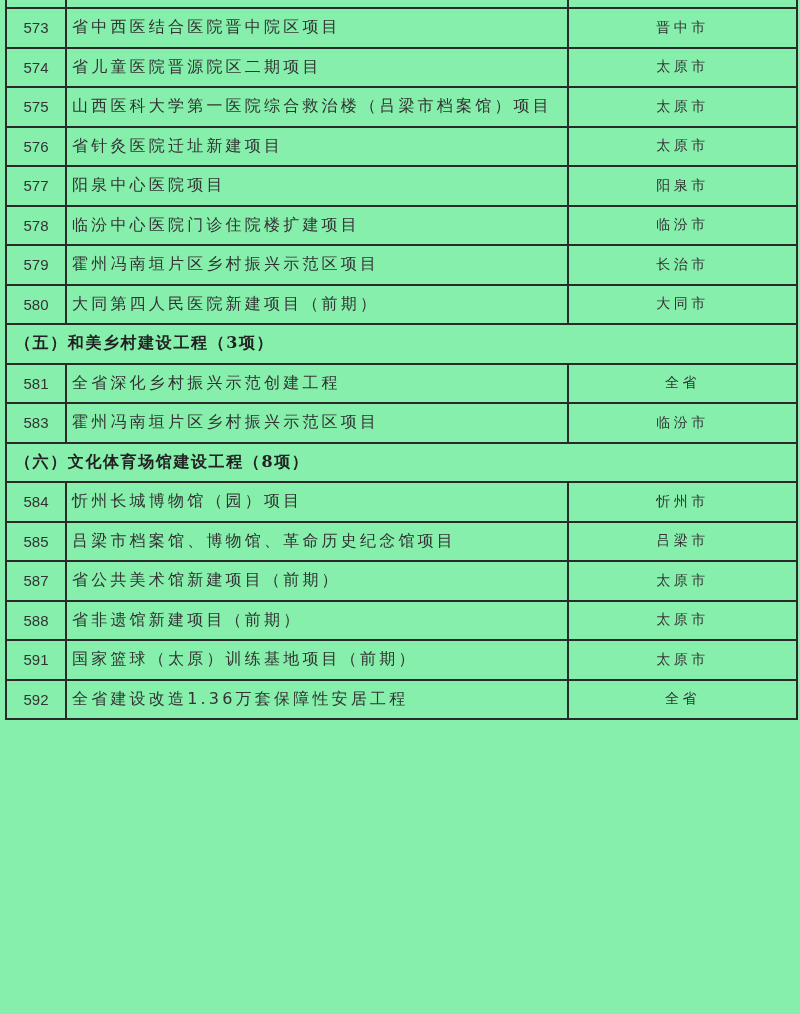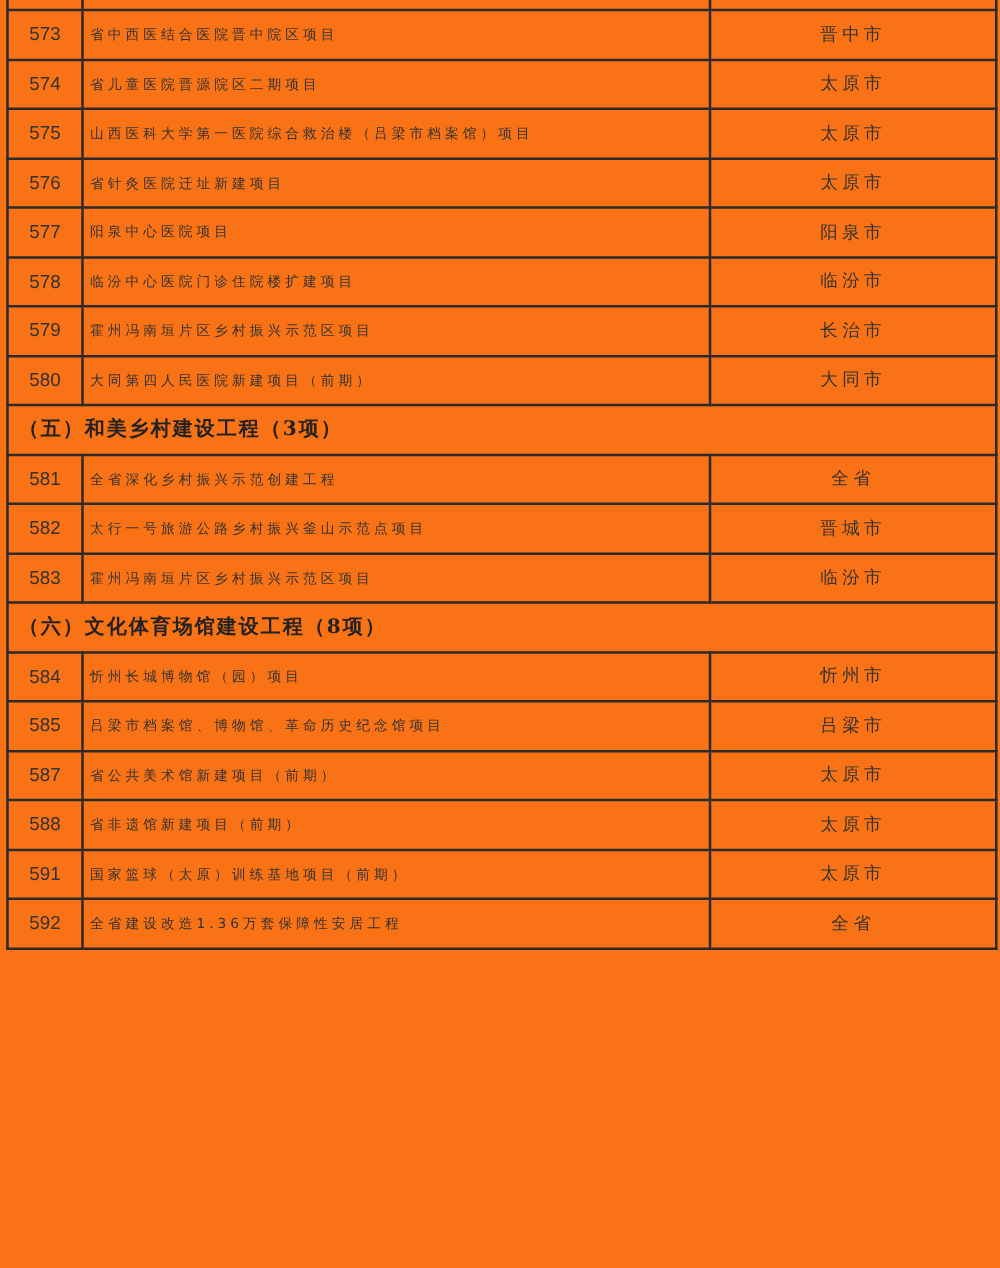--- a/index.html
+++ b/index.html
@@ -14,21 +14,21 @@
     overflow: hidden;
     font-family: "DejaVu Sans", "Liberation Sans", sans-serif;
     color: #222;
   }
   .page {
     position: absolute;
     left: 0;
     top: 0;
     width: 800px;
     height: 1014px;
-    background: #f97316;
+    background: #86efac;
   }
   table.grid {
     position: absolute;
     left: 5px;
     top: -37px;
     width: 791px;
     border-collapse: collapse;
     table-layout: fixed;
   }
   table.grid td {
@@ -42,21 +42,21 @@
   col.c-name { width: 502px; }
   col.c-city { width: 229px; }
   td.no {
     text-align: center;
     font-family: "Liberation Sans", sans-serif;
     font-size: 15px;
     color: #333;
   }
   td.name {
     padding-left: 5px !important;
-    font-size: 11px;
+    font-size: 16px;
     letter-spacing: 3.2px;
     color: #333;
     white-space: nowrap;
   }
   td.city {
     text-align: center;
     font-size: 14px;
     letter-spacing: 3.5px;
     color: #333;
   }
@@ -127,25 +127,20 @@
       </tr>
       <tr class="section">
         <td colspan="3">（五）和美乡村建设工程（3项）</td>
       </tr>
       <tr>
         <td class="no">581</td>
         <td class="name">全省深化乡村振兴示范创建工程</td>
         <td class="city">全省</td>
       </tr>
       <tr>
-        <td class="no">582</td>
-        <td class="name">太行一号旅游公路乡村振兴釜山示范点项目</td>
-        <td class="city">晋城市</td>
-      </tr>
-      <tr>
         <td class="no">583</td>
         <td class="name">霍州冯南垣片区乡村振兴示范区项目</td>
         <td class="city">临汾市</td>
       </tr>
       <tr class="section">
         <td colspan="3">（六）文化体育场馆建设工程（8项）</td>
       </tr>
       <tr>
         <td class="no">584</td>
         <td class="name">忻州长城博物馆（园）项目</td>

